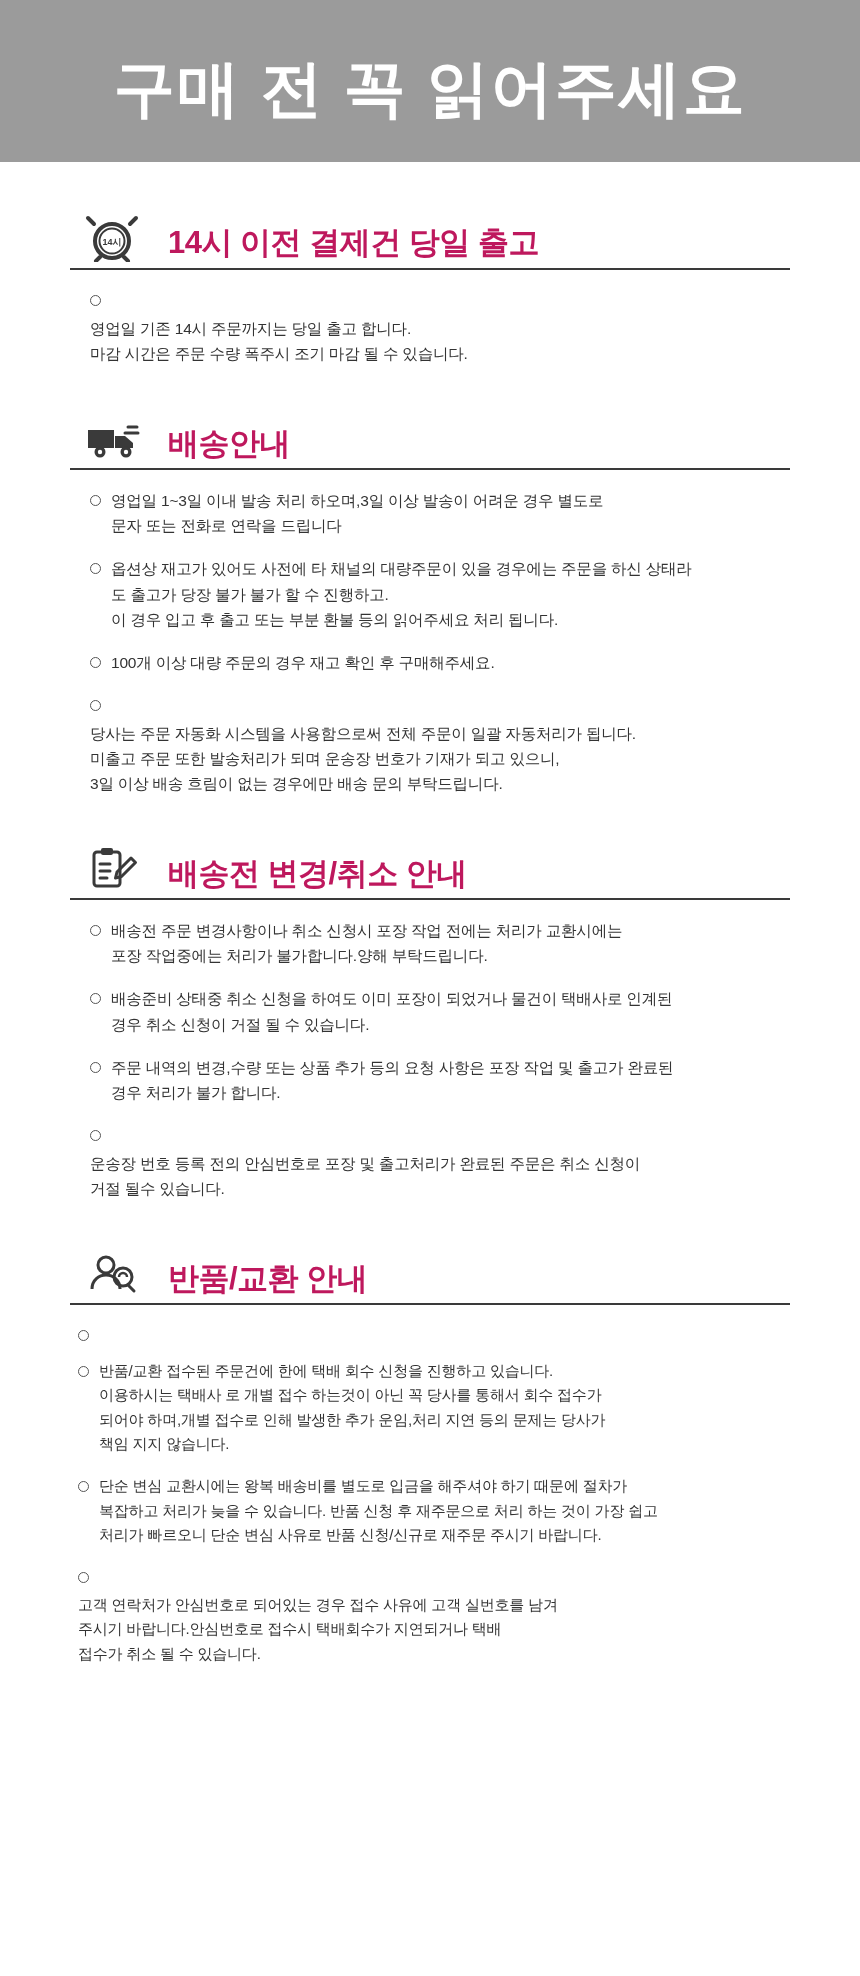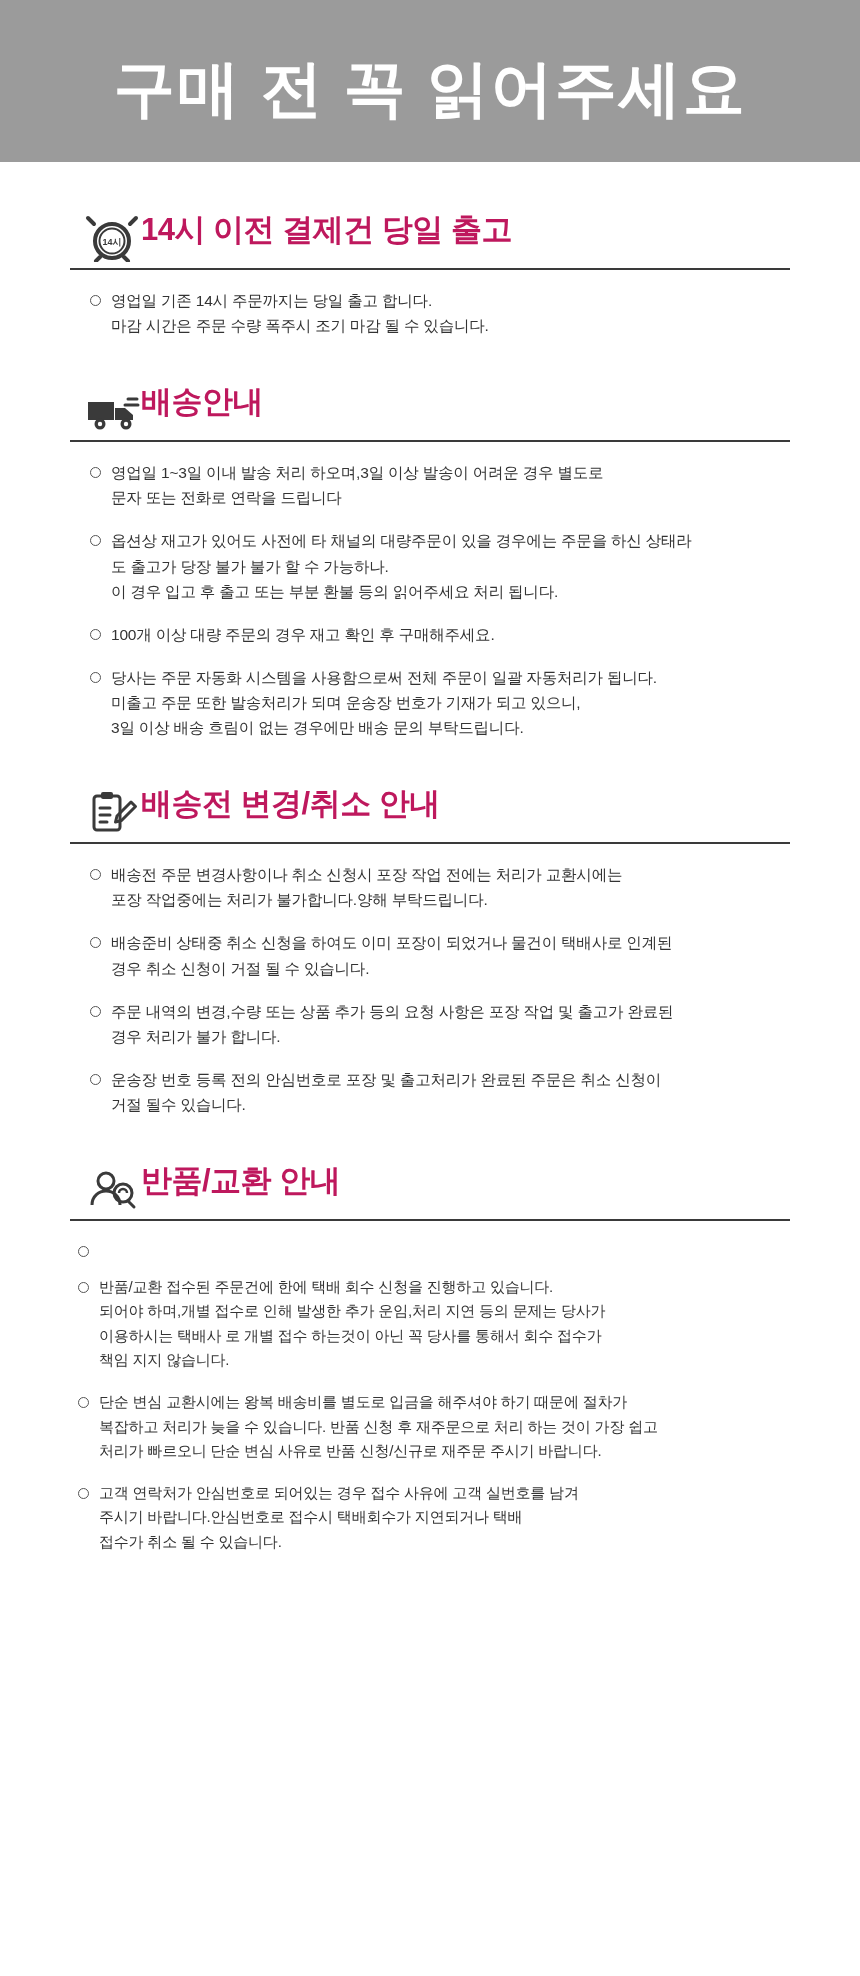--- a/index.html
+++ b/index.html
@@ -45,22 +45,22 @@
   .content {
     padding: 0 70px 40px 70px;
   }
   .section {
     margin-top: 48px;
   }
   .section.first { margin-top: 52px; }
 
   .section-head {
     display: flex;
-    align-items: flex-start;
-    gap: 1px;
+    align-items: flex-end;
+    gap: 28px;
     border-bottom: 2px solid #3a3a3a;
     padding-bottom: 6px;
     padding-left: 14px;
   }
   .section-icon {
     width: 56px;
     height: 48px;
     flex: 0 0 auto;
     display: flex;
     align-items: flex-end;
@@ -78,21 +78,21 @@
   .items {
     margin-top: 18px;
     padding-left: 20px;
   }
   .item {
     display: flex;
     align-items: flex-start;
     gap: 10px;
     margin-bottom: 18px;
   }
-  .item:last-child { margin-bottom: 0; }
+  .item:last-child { margin-bottom: 0; flex-direction: column; }
   .bullet {
     flex: 0 0 auto;
     width: 11px;
     height: 11px;
     border: 1.6px solid #555;
     border-radius: 50%;
     margin-top: 7px;
     box-sizing: border-box;
   }
   .lines {
@@ -165,21 +165,21 @@
           <span class="bullet"></span>
           <div class="lines">
             <div>영업일 1~3일 이내 발송 처리 하오며,3일 이상 발송이 어려운 경우 별도로</div>
             <div>문자 또는 전화로 연락을 드립니다</div>
           </div>
         </div>
         <div class="item">
           <span class="bullet"></span>
           <div class="lines">
             <div>옵션상 재고가 있어도 사전에 타 채널의 대량주문이 있을 경우에는 주문을 하신 상태라</div>
-            <div>도 출고가 당장 불가 불가 할 수 가능하나.</div>
+            <div>도 출고가 당장 불가 불가 할 수 진행하고.</div>
             <div>이 경우 입고 후 출고 또는 부분 환불 등의 읽어주세요 처리 됩니다.</div>
           </div>
         </div>
         <div class="item">
           <span class="bullet"></span>
           <div class="lines">
             <div>100개 이상 대량 주문의 경우 재고 확인 후 구매해주세요.</div>
           </div>
         </div>
         <div class="item">
@@ -251,22 +251,22 @@
         <div class="section-title">반품/교환 안내</div>
       </div>
       <div class="items">
         <div class="item">
           <span class="bullet"></span>
         </div>
         <div class="item">
           <span class="bullet"></span>
           <div class="lines">
             <div>반품/교환 접수된 주문건에 한에 택배 회수 신청을 진행하고 있습니다.</div>
+            <div>이용하시는 택배사 로 개별 접수 하는것이 아닌 꼭 당사를 통해서 회수 접수가</div>
             <div>되어야 하며,개별 접수로 인해 발생한 추가 운임,처리 지연 등의 문제는 당사가</div>
-            <div>이용하시는 택배사 로 개별 접수 하는것이 아닌 꼭 당사를 통해서 회수 접수가</div>
             <div>책임 지지 않습니다.</div>
           </div>
         </div>
         <div class="item">
           <span class="bullet"></span>
           <div class="lines">
             <div>단순 변심 교환시에는 왕복 배송비를 별도로 입금을 해주셔야 하기 때문에 절차가</div>
             <div>복잡하고 처리가 늦을 수 있습니다. 반품 신청 후 재주문으로 처리 하는 것이 가장 쉽고</div>
             <div>처리가 빠르오니 단순 변심 사유로 반품 신청/신규로 재주문 주시기 바랍니다.</div>
           </div>

